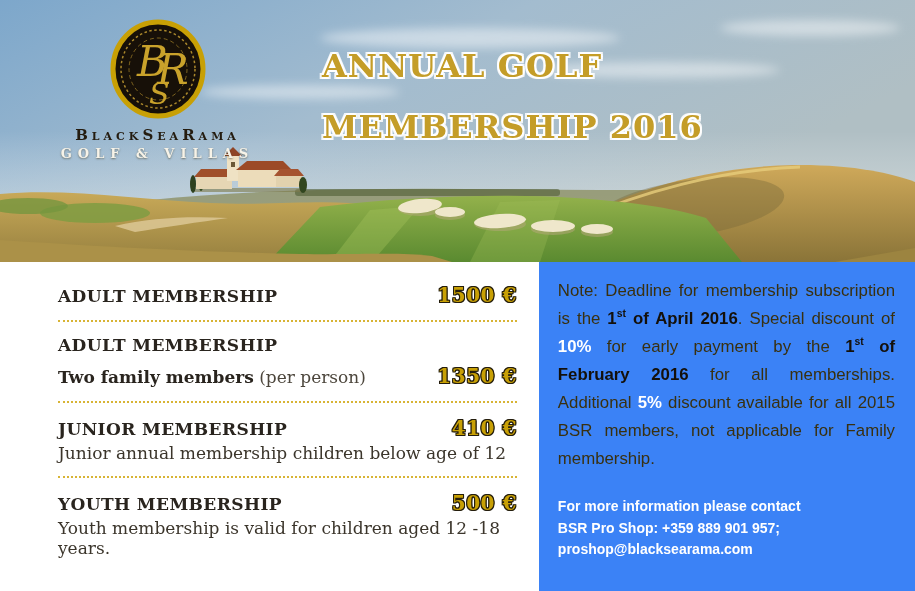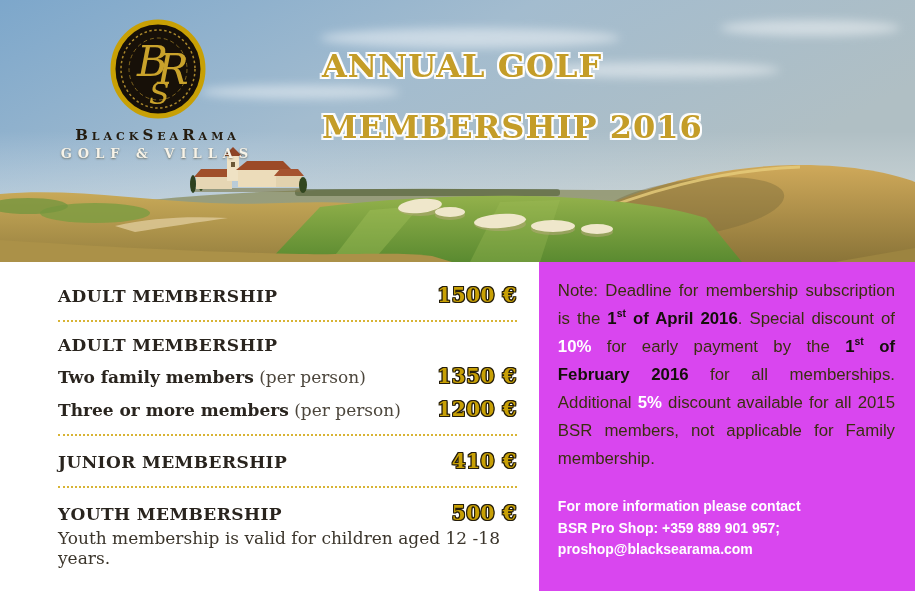--- a/index.html
+++ b/index.html
@@ -29,21 +29,21 @@
   .label{font-weight:700;font-size:17px;color:#29241e;}
   .qualifier{font-weight:400;font-size:17px;color:#4c463c;}
   .desc{font-weight:400;font-size:17px;color:#3b352b;margin-top:3px;}
   .price{font-weight:700;font-size:20px;letter-spacing:.5px;color:#c8a005;white-space:nowrap;
          text-shadow:-1px -1px 0 #241d0c,1px -1px 0 #241d0c,-1px 1px 0 #241d0c,1px 1px 0 #241d0c,
                      0 -1px 0 #241d0c,0 1px 0 #241d0c,-1px 0 0 #241d0c,1px 0 0 #241d0c;}
   .divider{border:none;border-top:2px dotted #d8b435;margin:13px 0;}
   .sect{margin:0;}
   .fam-row{margin-top:9px;}
   
-  .note-panel{box-sizing:border-box;width:388px;background:#d946ef;
+  .note-panel{box-sizing:border-box;width:388px;background:#3b82f6;
               padding:15px 20px 0 19px;font-family:"Liberation Sans",sans-serif;}
   .note{margin:0;font-size:16.8px;line-height:28px;text-align:justify;color:#39300f;}
   .note b{color:#14100a;font-weight:700;}
   .note .pct{color:#ffffff;font-weight:700;}
   .note sup{font-size:62%;vertical-align:super;line-height:0;}
   .contact{margin-top:23px;color:#ffffff;font-weight:700;font-size:14px;line-height:21.5px;}
 </style>
 </head>
 <body>
 
@@ -177,33 +177,30 @@
       </div>
 
       <hr class="divider">
 
       <div class="sect">
         <div class="heading">ADULT MEMBERSHIP</div>
         <div class="row fam-row">
           <span><span class="label">Two family members</span><span class="qualifier"> (per person)</span></span>
           <span class="price">1350 €</span>
         </div>
-        <div class="row fam-row">
-          <span><span class="label">Three or more members</span><span class="qualifier"> (per person)</span></span>
-          <span class="price">1200 €</span>
-        </div>
       </div>
 
       <hr class="divider">
 
       <div class="sect">
         <div class="row">
           <span class="heading">JUNIOR MEMBERSHIP</span>
           <span class="price">410 €</span>
         </div>
+        <div class="desc">Junior annual membership children below age of 12</div>
       </div>
 
       <hr class="divider">
 
       <div class="sect">
         <div class="row">
           <span class="heading">YOUTH MEMBERSHIP</span>
           <span class="price">500 €</span>
         </div>
         <div class="desc">Youth membership is valid for children aged 12 -18 years.</div>

